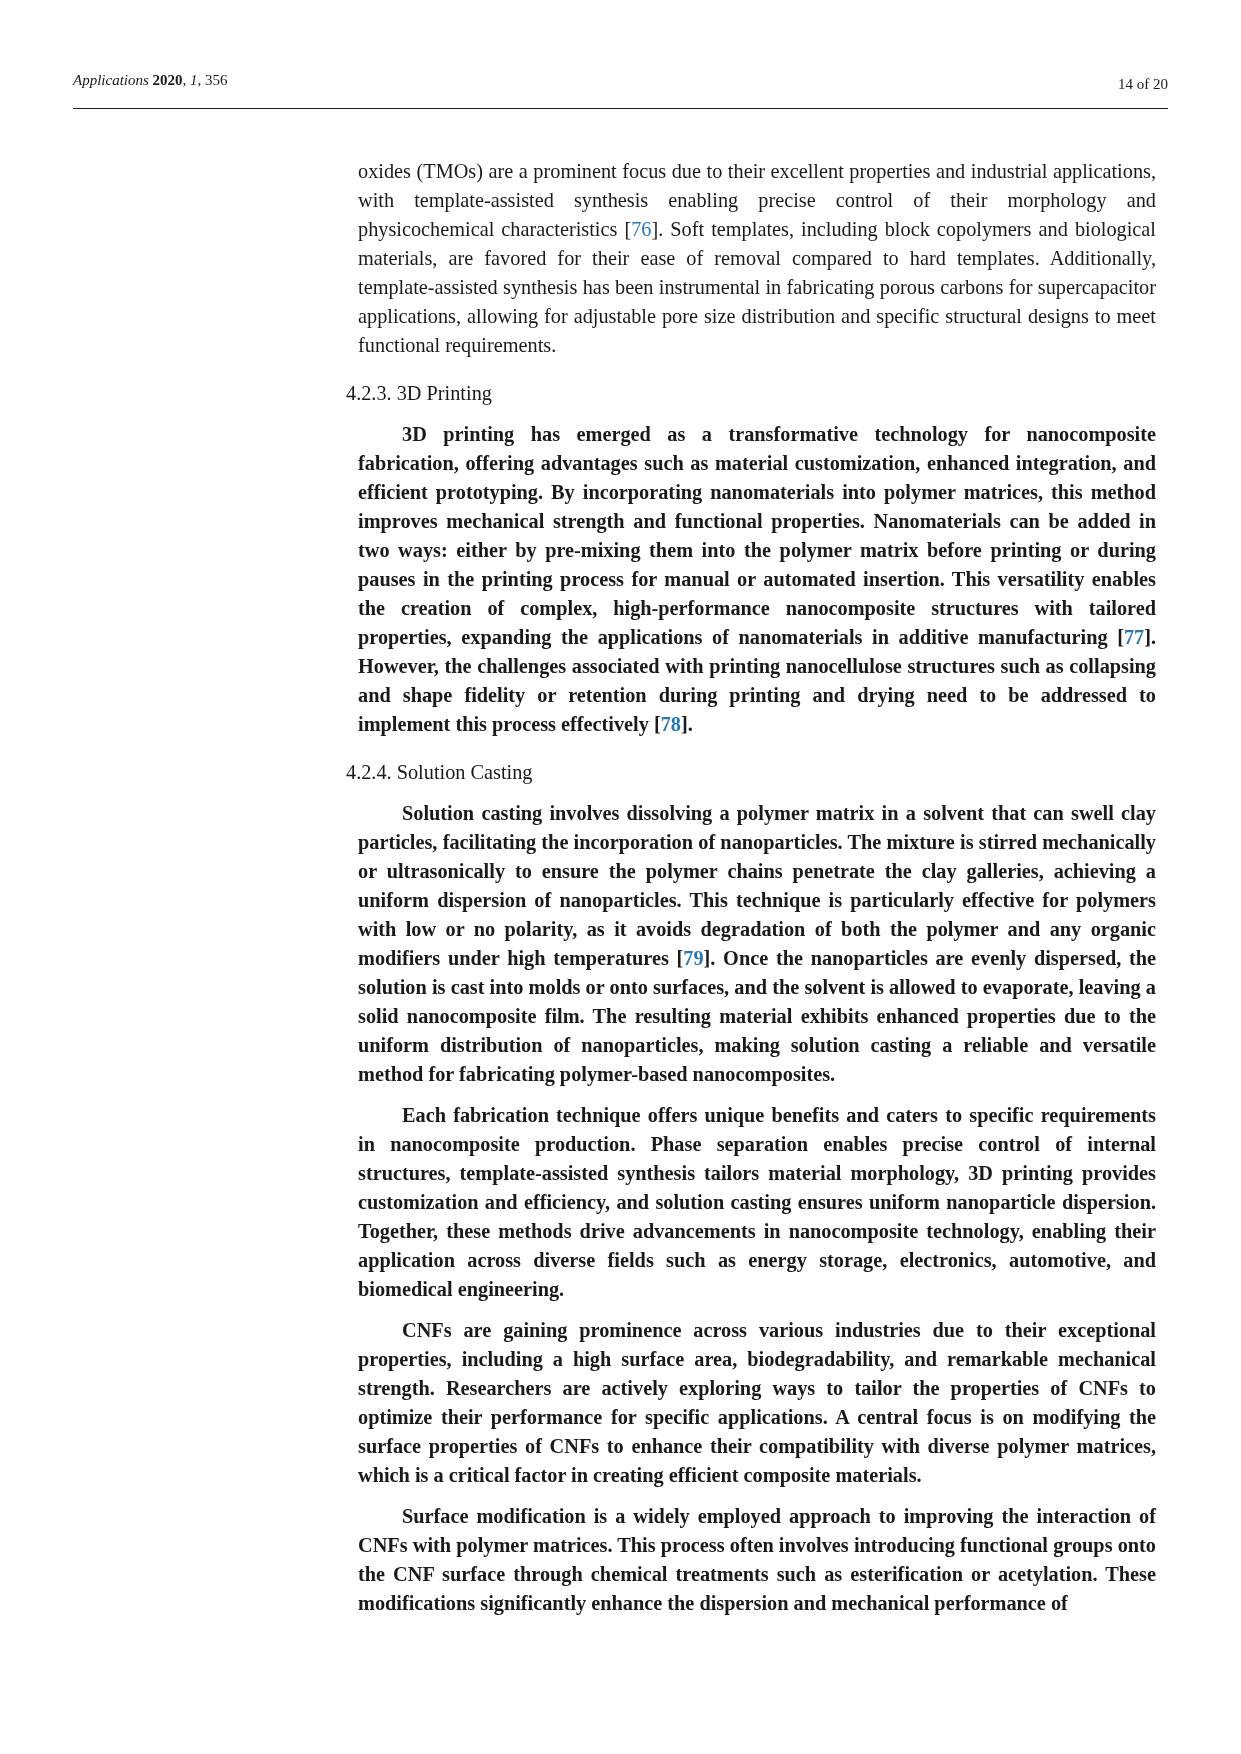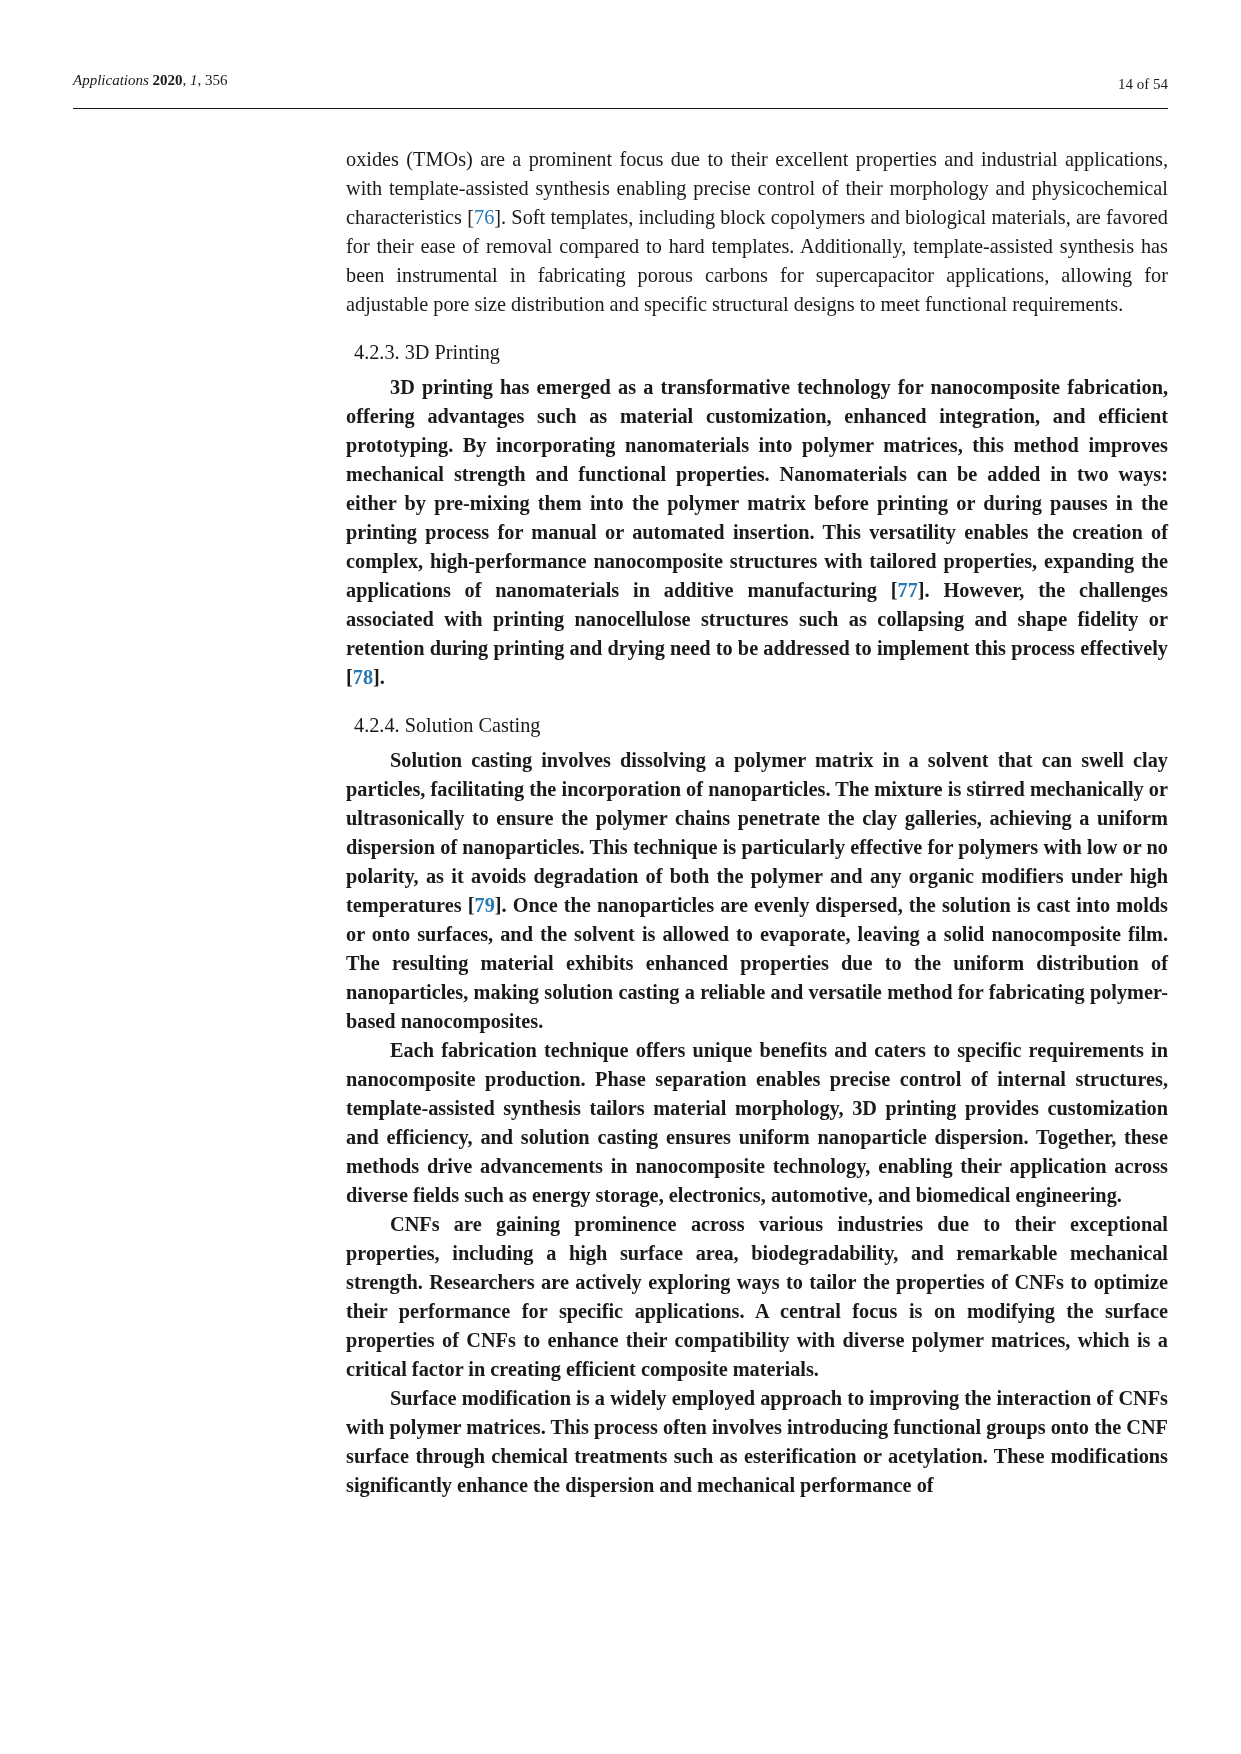--- a/index.html
+++ b/index.html
@@ -28,39 +28,39 @@
   .content {
     position: absolute;
     left: 346px;
     top: 145px;
     width: 822px;
     font-size: 20.3px;
     line-height: 29px;
     text-align: justify;
     hyphens: manual;
   }
-  .content p { margin: 0; }
+  .content p { margin: 12px; }
   .content p.indent { text-indent: 44px; font-weight: bold; }
   .content h3 {
     font-weight: normal;
     font-size: 20.3px;
-    margin: 8px;
+    margin: 0;
     margin-top: 19px;
     margin-bottom: 6px;
     line-height: 29px;
   }
   .content h3.italic { font-style: italic; }
   .cite { color: #2878b4; }
 </style>
 </head>
 <body>
 
 <div class="header">
   <span class="journal"><i>Applications</i> <b>2020</b>, <i>1</i>, <span>356</span></span>
-  <span class="page-num">14 of 54</span>
+  <span class="page-num">14 of 20</span>
 </div>
 
 <div class="content" id="content">
     <p><span>oxides (TMOs) are a prominent focus due to their excellent properties and industrial applications, with template-assisted synthesis enabling precise control of their morphology and physicochemical characteristics [</span><a class="cite">76</a><span>]. Soft templates, including block copolymers and biological materials, are favored for their ease of removal compared to hard templates. Additionally, template-assisted synthesis has been instrumental in fabricating porous carbons for supercapacitor applications, allowing for adjustable pore size distribution and specific structural designs to meet functional requirements.</span></p>
     <h3>4.2.3. 3D Printing</h3>
     <p class="indent"><span>3D printing has emerged as a transformative technology for nanocomposite fabrication, offering advantages such as material customization, enhanced integration, and efficient prototyping. By incorporating nanomaterials into polymer matrices, this method improves mechanical strength and functional properties. Nanomaterials can be added in two ways: either by pre-mixing them into the polymer matrix before printing or during pauses in the printing process for manual or automated insertion. This versatility enables the creation of complex, high-performance nanocomposite structures with tailored properties, expanding the applications of nanomaterials in additive manufacturing [</span><a class="cite">77</a><span>]. However, the challenges associated with printing nanocellulose structures such as collapsing and shape fidelity or retention during printing and drying need to be addressed to implement this process effectively [</span><a class="cite">78</a><span>].</span></p>
     <h3>4.2.4. Solution Casting</h3>
     <p class="indent"><span>Solution casting involves dissolving a polymer matrix in a solvent that can swell clay particles, facilitating the incorporation of nanoparticles. The mixture is stirred mechanically or ultrasonically to ensure the polymer chains penetrate the clay galleries, achieving a uniform dispersion of nanoparticles. This technique is particularly effective for polymers with low or no polarity, as it avoids degradation of both the polymer and any organic modifiers under high temperatures [</span><a class="cite">79</a><span>]. Once the nanoparticles are evenly dispersed, the solution is cast into molds or onto surfaces, and the solvent is allowed to evaporate, leaving a solid nanocomposite film. The resulting material exhibits enhanced properties due to the uniform distribution of nanoparticles, making solution casting a reliable and versatile method for fabricating polymer-based nanocomposites.</span></p>
     <p class="indent"><span>Each fabrication technique offers unique benefits and caters to specific requirements in nanocomposite production. Phase separation enables precise control of internal structures, template-assisted synthesis tailors material morphology, 3D printing provides customiza­tion and efficiency, and solution casting ensures uniform nanoparticle dispersion. Together, these methods drive advancements in nanocomposite technology, enabling their applica­tion across diverse fields such as energy storage, electronics, automotive, and biomedical engineering.</span></p>
     <p class="indent"><span>CNFs are gaining prominence across various industries due to their exceptional properties, including a high surface area, biodegradability, and remarkable mechanical strength. Researchers are actively exploring ways to tailor the properties of CNFs to optimize their performance for specific applications. A central focus is on modifying the surface properties of CNFs to enhance their compatibility with diverse polymer matrices, which is a critical factor in creating efficient composite materials.</span></p>

